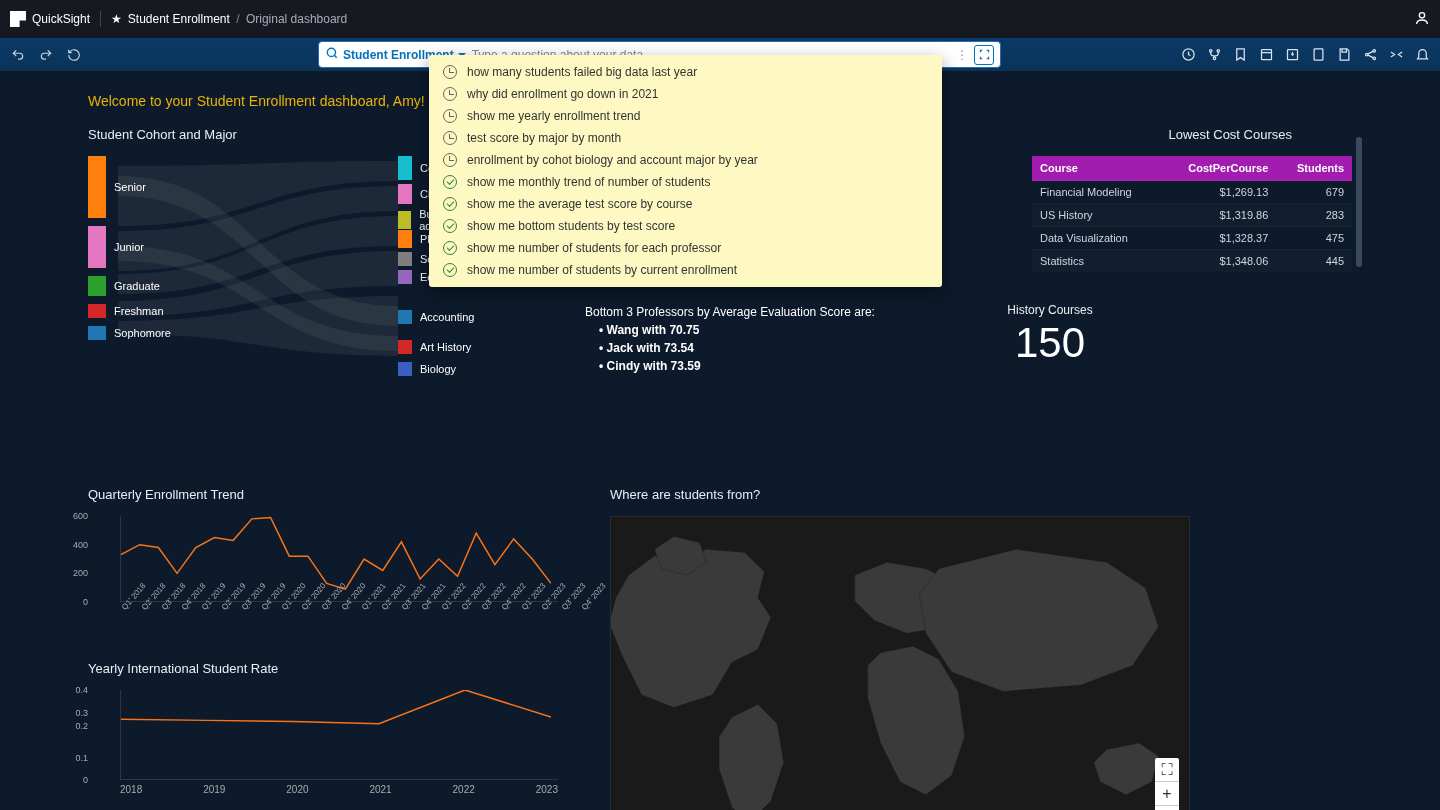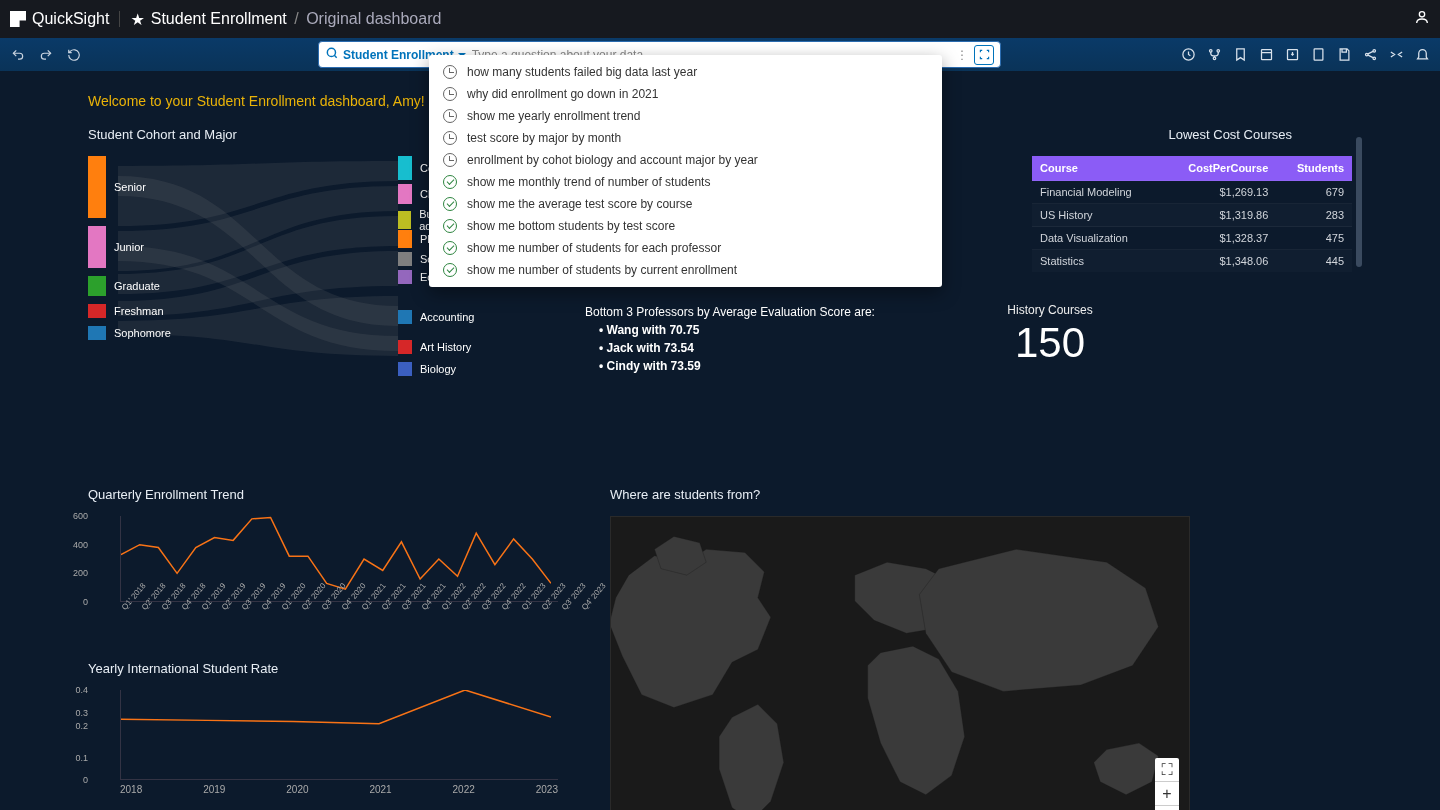--- a/index.html
+++ b/index.html
@@ -1,18 +1,18 @@
 <!DOCTYPE html>
 <html><head>
 <meta charset="utf-8">
 <style>
 * { box-sizing: border-box; margin: 0; padding: 0; }
 body { font-family: "Amazon Ember", -apple-system, BlinkMacSystemFont, "Segoe UI", Arial, sans-serif; background: #0c1a2c; color: #d1d5db; width:1440px; height:810px; overflow:hidden; position:relative;}
 
-.topbar { background:#16191f; height:38px; display:flex; align-items:center; padding:16px 10px; color:#fff; font-size:16px; }
+.topbar { background:#16191f; height:38px; display:flex; align-items:center; padding:16px 10px; color:#fff; font-size:12px; }
 .qs-logo { display:flex; align-items:center; gap:6px; font-weight:400;}
 .qs-logo .glyph { width:16px; height:16px; background:#fff; clip-path: polygon(0 0,100% 0,100% 60%,60% 60%,60% 100%,0 100%);}
 .vsep { width:1px; height:16px; background:#444; margin:0 10px; }
 .star { color:#fff; margin-right:6px; }
 .bc { color:#fff; }
 .bc .sep { color:#888; margin:0 3px;}
 .bc .cur { color:#aab; border-bottom:1px solid transparent;}
 .user-icon { margin-left:auto; }
 
 .toolbar { background: linear-gradient(#0a3a68,#0a3358); height:33px; display:flex; align-items:center; padding:0 10px; position:relative; z-index:5;}
@@ -23,21 +23,21 @@
 
 .qbar-wrap { position:absolute; left:318px; top:3px; }
 .qbar { width:683px; height:27px; background:#fff; border-radius:4px; display:flex; align-items:center; padding:0 6px; color:#333; font-size:12px; border:1px solid #2b6cb0;}
 .qbar .qicon { color:#0073bb; font-weight:bold; margin-right:4px;}
 .qbar .topic { color:#0073bb; font-weight:bold; }
 .qbar .caret { border:4px solid transparent; border-top-color:#0073bb; margin:4px 6px 0 4px;}
 .qbar .ph { color:#888; flex:1;}
 .qbar .menu-dots { color:#888; margin-right:6px; cursor:pointer;}
 .qbar .popout { width:20px; height:20px; border:1.5px solid #0073bb; border-radius:3px; display:flex; align-items:center; justify-content:center; color:#0073bb; cursor:pointer;}
 
-.dropdown { position:absolute; left:429px; top:55px; width:513px; background:#ffffff; border-radius:3px; box-shadow:0 6px 18px rgba(0,0,0,.4); z-index:50; padding:6px 0; color:#333;}
+.dropdown { position:absolute; left:429px; top:55px; width:513px; background:#fef9c3; border-radius:3px; box-shadow:0 6px 18px rgba(0,0,0,.4); z-index:50; padding:6px 0; color:#333;}
 .dd-item { display:flex; align-items:center; gap:10px; padding:4px 14px; font-size:12px; cursor:pointer;}
 .dd-ic { width:14px; height:14px; border:1.3px solid #666; border-radius:50%; position:relative; flex-shrink:0;}
 .dd-ic.clock::after{content:""; position:absolute; width:4px; height:4px; border-left:1.3px solid #666; border-bottom:1.3px solid #666; left:5px; top:2px;}
 .dd-ic.check::after{content:""; position:absolute; width:6px; height:3px; border-left:1.3px solid #2e8540; border-bottom:1.3px solid #2e8540; transform:rotate(-45deg); left:3px; top:3px;}
 .dd-ic.check{border-color:#2e8540;}
 
 .dash { padding:22px 88px 20px 88px; position:relative; }
 .welcome { color:#eab308; font-size:14px; margin-bottom:18px;}
 h3.sec { color:#e8eef5; font-size:13px; font-weight:400; margin-bottom:14px;}
 .row1 { display:flex; gap:40px; }
@@ -59,21 +59,21 @@
 .sn-soc .sbox{background:#7f7f7f; height:14px;}
 .sn-ef .sbox{background:#9467bd; height:14px;}
 .sn-acc .sbox{background:#1f77b4; height:14px;}
 .sn-ah .sbox{background:#d62728; height:14px;}
 .sn-bio .sbox{background:#3b5fc0; height:14px;}
 .flows { position:absolute; left:30px; top:0; width:280px; height:240px; }
 .flows path{ fill:#888; opacity:.14; }
 
 .rcol { margin-left:auto; width:320px; }
 .tbl { width:100%; font-size:11px; border-collapse:collapse;}
-.tbl th{ text-align:left; padding:6px 8px; background:#8b5cf6; font-weight:bold; color:#fff;}
+.tbl th{ text-align:left; padding:6px 8px; background:#a21caf; font-weight:bold; color:#fff;}
 .tbl th.num,.tbl td.num{text-align:right;}
 .tbl td{ padding:5px 8px; border-top:1px solid rgba(255,255,255,.05);}
 .tbl tr:nth-child(even) td{background:rgba(255,255,255,.02);}
 .sb { position:absolute; right:-10px; top:10px; width:6px; height:130px; background:#3a4a5f; border-radius:3px;}
 
 .narr { position:absolute; left:585px; top:232px; font-size:12px; color:#fff; line-height:1.5;}
 .narr .item{padding-left:14px;font-weight:bold;}
 .kpi { position:absolute; left:990px; top:232px; text-align:center; width:120px;}
 .kpi .lbl{font-size:12px; color:#eee;}
 .kpi .val{font-size:42px; color:#fff; font-weight:300; margin-top:2px;}

